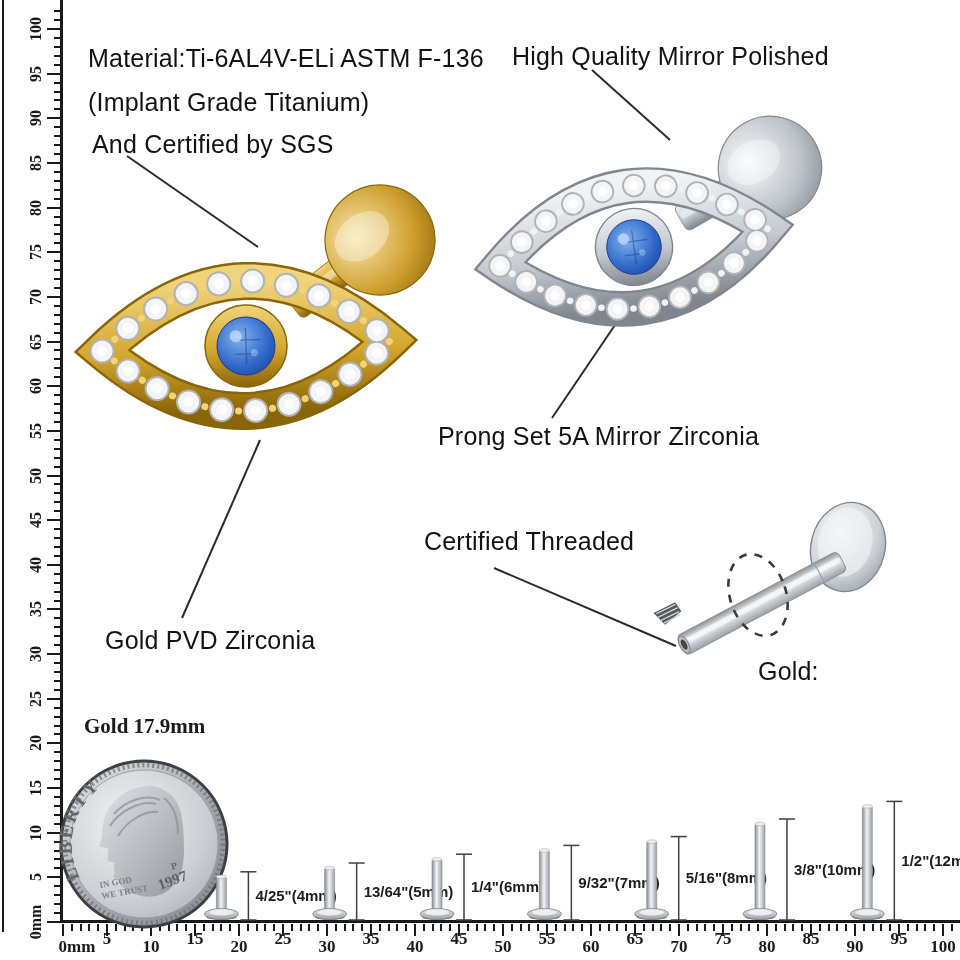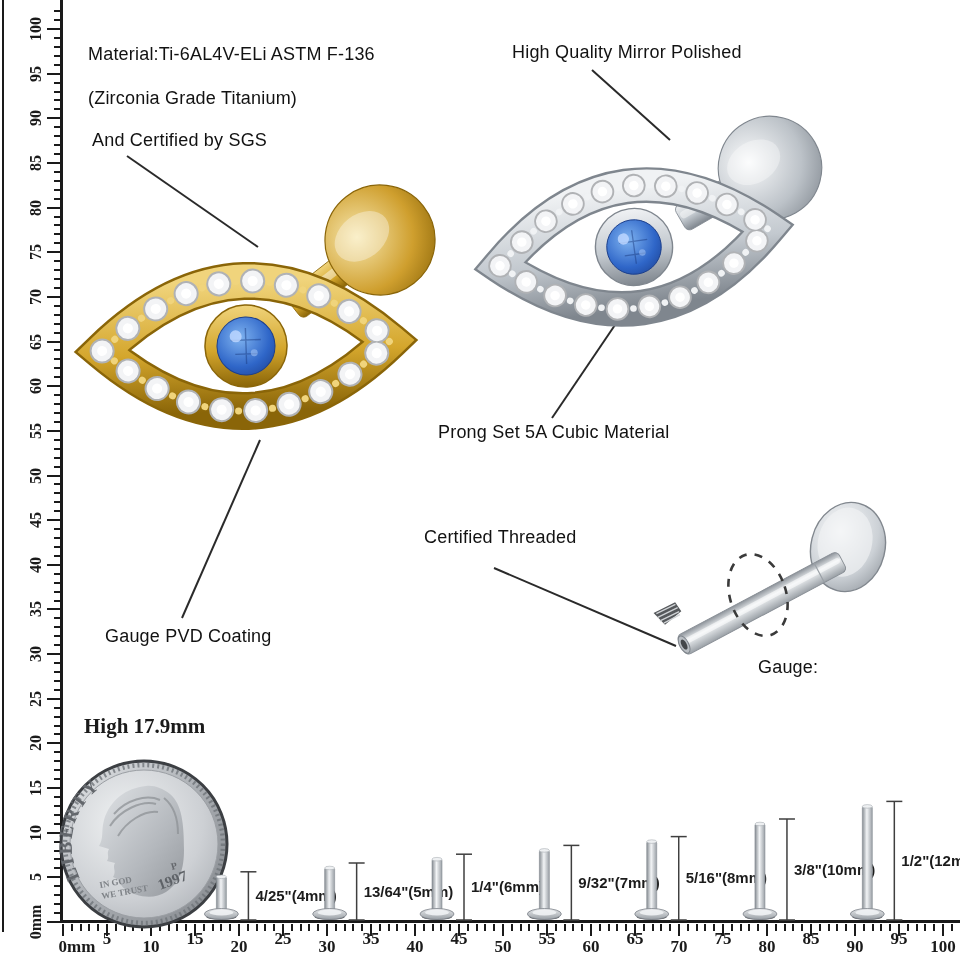--- a/index.html
+++ b/index.html
@@ -1,18 +1,18 @@
 <!DOCTYPE html>
 <html><head>
 <meta charset="utf-8">
 <style>
   html,body{margin:0;padding:0;background:#fff;}
   #canvas{position:relative;width:960px;height:960px;background:#fff;overflow:hidden;
           font-family:"Liberation Sans",sans-serif;}
-  .note{position:absolute;font-size:18px;color:#121212;white-space:nowrap;letter-spacing:0.2px;}
+  .note{position:absolute;font-size:25px;color:#121212;white-space:nowrap;letter-spacing:0.2px;}
   .serif-note{position:absolute;font-family:"Liberation Serif",serif;font-weight:bold;
               font-size:21px;color:#1a1a1a;white-space:nowrap;}
   .tick{position:absolute;background:#1a1a1a;}
   .vlabel{position:absolute;transform:translate(-50%,-50%) rotate(-90deg);
           font:bold 16px "Liberation Serif",serif;color:#1a1a1a;}
   .hlabel{position:absolute;transform:translateX(-50%);
           font:bold 17px "Liberation Serif",serif;color:#1a1a1a;}
   .rline{position:absolute;background:#1a1a1a;}
   svg{position:absolute;overflow:visible;}
 </style>
@@ -269,34 +269,34 @@
       <div class="tick" style="left: 906.8px; top: 924px; width: 2px; height: 7px;"></div>
       <div class="tick" style="left: 915.6px; top: 924px; width: 2px; height: 7px;"></div>
       <div class="tick" style="left: 924.4px; top: 924px; width: 2px; height: 7px;"></div>
       <div class="tick" style="left: 933.2px; top: 924px; width: 2px; height: 7px;"></div>
       <div class="tick" style="left: 942px; top: 924px; width: 2px; height: 12px;"></div>
       <div class="hlabel" style="left: 943px; top: 937px;">100</div>
       <div class="tick" style="left: 950.8px; top: 924px; width: 2px; height: 7px;"></div>
     </div>
 
   <div class="note" style="left:88px;top:44px;">Material:Ti-6AL4V-ELi ASTM F-136</div>
-  <div class="note" style="left:88px;top:88px;">(Zirconia Grade Titanium)</div>
+  <div class="note" style="left:88px;top:88px;">(Implant Grade Titanium)</div>
   <div class="note" style="left:512px;top:42px;">High Quality Mirror Polished</div>
 
   <div class="note" style="left:92px;top:130px;">And Certified by SGS</div>
 
-  <div class="note" style="left:438px;top:422px;">Prong Set 5A Cubic Material</div>
+  <div class="note" style="left:438px;top:422px;">Prong Set 5A Mirror Zirconia</div>
 
   <div class="note" style="left:424px;top:527px;">Certified Threaded</div>
 
-  <div class="note" style="left:758px;top:657px;">Gauge:</div>
-
-  <div class="note" style="left:105px;top:626px;">Gauge PVD Coating</div>
-
-  <div class="serif-note" style="left:84px;top:714px;">High 17.9mm</div>
+  <div class="note" style="left:758px;top:657px;">Gold:</div>
+
+  <div class="note" style="left:105px;top:626px;">Gold PVD Zirconia</div>
+
+  <div class="serif-note" style="left:84px;top:714px;">Gold 17.9mm</div>
 
   <svg style="left:56px;top:756px;" width="176" height="176" viewBox="-88 -88 176 176">
     <defs>
       <linearGradient id="dimeRim" x1="0" y1="0" x2="1" y2="1">
         <stop offset="0" stop-color="#e9ebed"></stop>
           <stop offset="0.5" stop-color="#a9adb2"></stop>
           <stop offset="1" stop-color="#83878c"></stop>
       </linearGradient>
       <radialGradient id="dimeFace" cx="0.38" cy="0.35" r="0.8">
         <stop offset="0" stop-color="#f0f2f3"></stop>

